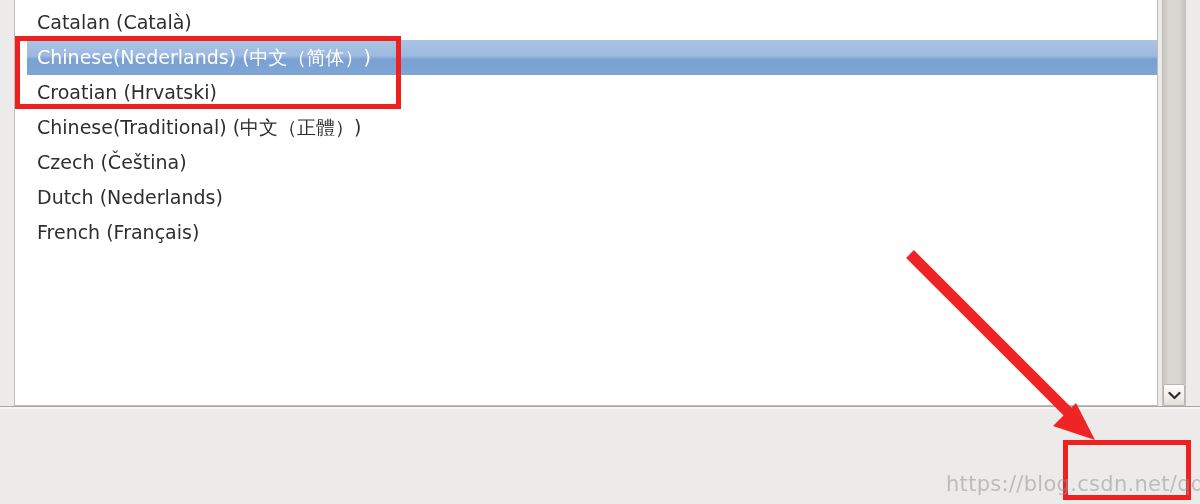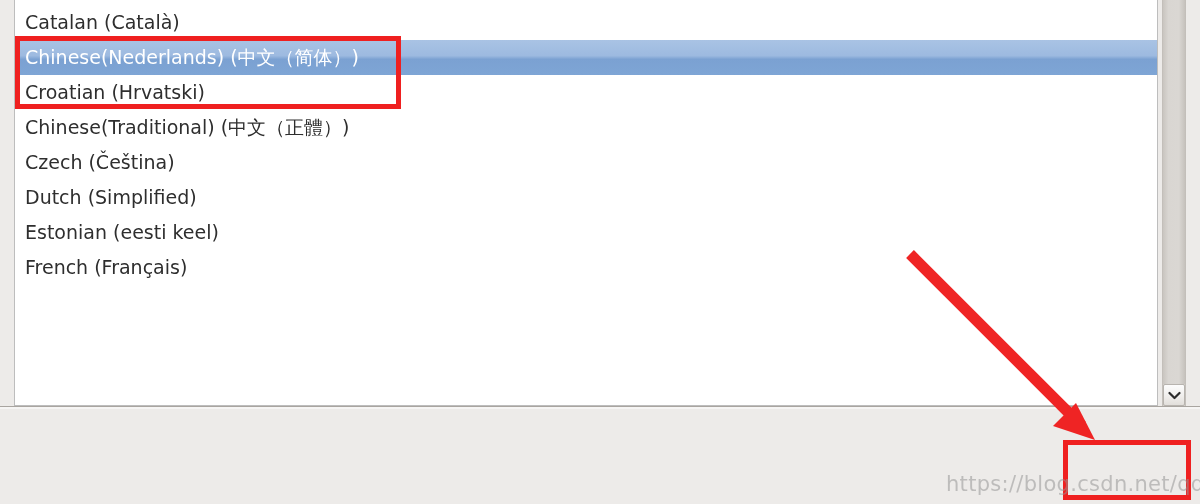--- a/index.html
+++ b/index.html
@@ -46,20 +46,21 @@
     padding: 0;
   }
   .language-row {
     height: 35px;
     line-height: 35px;
     padding: 0 0 12px 10px;
     font-size: 19px;
     color: #2e2e2e;
     white-space: nowrap;
     box-sizing: border-box;
+    margin-left: 12px;
   }
   .language-row.selected {
     background: linear-gradient(to bottom, #a9c3e4 0%, #9dbae0 45%, #7ba1d2 55%, #7ea5d5 100%);
     color: #ffffff;
   }
 
   
   #list-scrollbar {
     position: absolute;
     left: 1162px;
@@ -167,22 +168,21 @@
 <div id="installer-window">
 
   <div id="language-list-box">
     <ul id="language-list">
         <li class="language-row">Bulgarian (Български)</li>
         <li class="language-row">Catalan (Català)</li>
         <li class="language-row selected">Chinese(Nederlands) (中文（简体）)</li>
         <li class="language-row">Croatian (Hrvatski)</li>
         <li class="language-row">Chinese(Traditional) (中文（正體）)</li>
         <li class="language-row">Czech (Čeština)</li>
-        <li class="language-row">Dutch (Simplified)</li>
-        <li class="language-row">Estonian (eesti keel)</li>
+        <li class="language-row">Dutch (Nederlands)</li>
         <li class="language-row">French (Français)</li>
       </ul>
   </div>
 
   <div id="list-scrollbar">
     <div id="scrollbar-track">
       <div id="scrollbar-thumb"></div>
     </div>
     <div id="scrollbar-down-button">
       <span>

